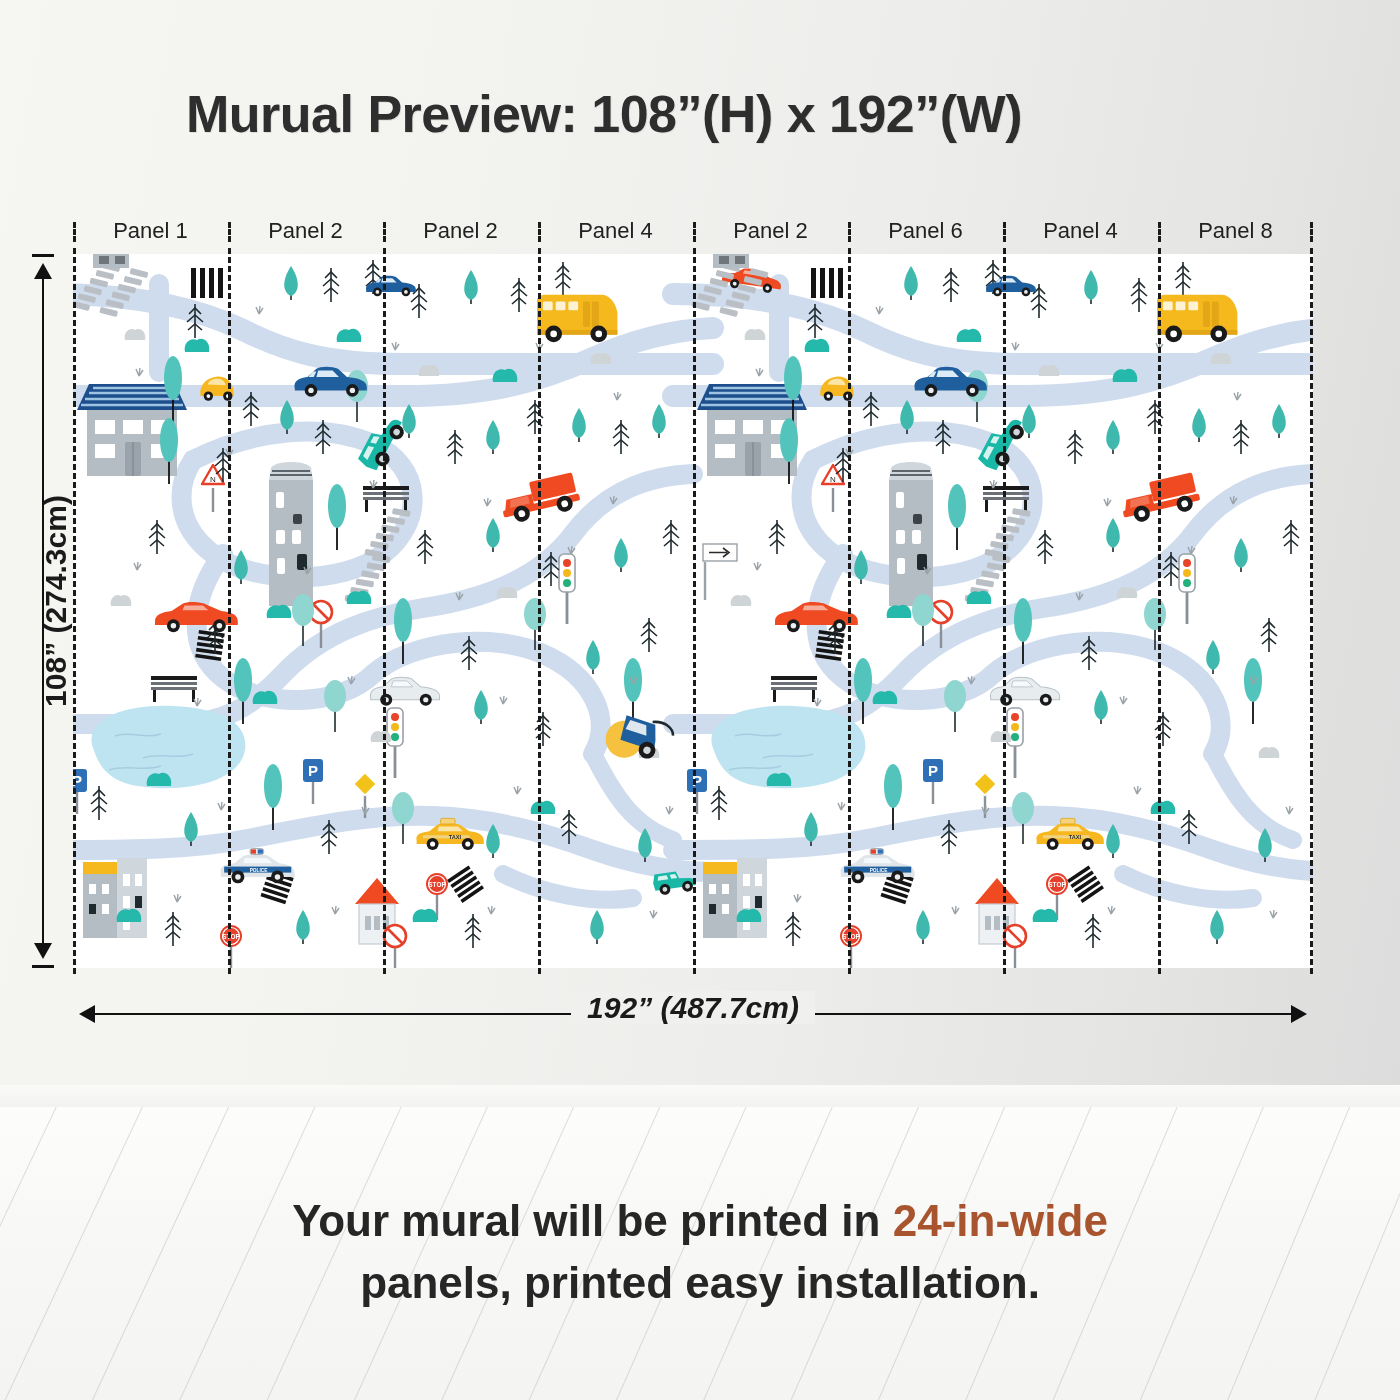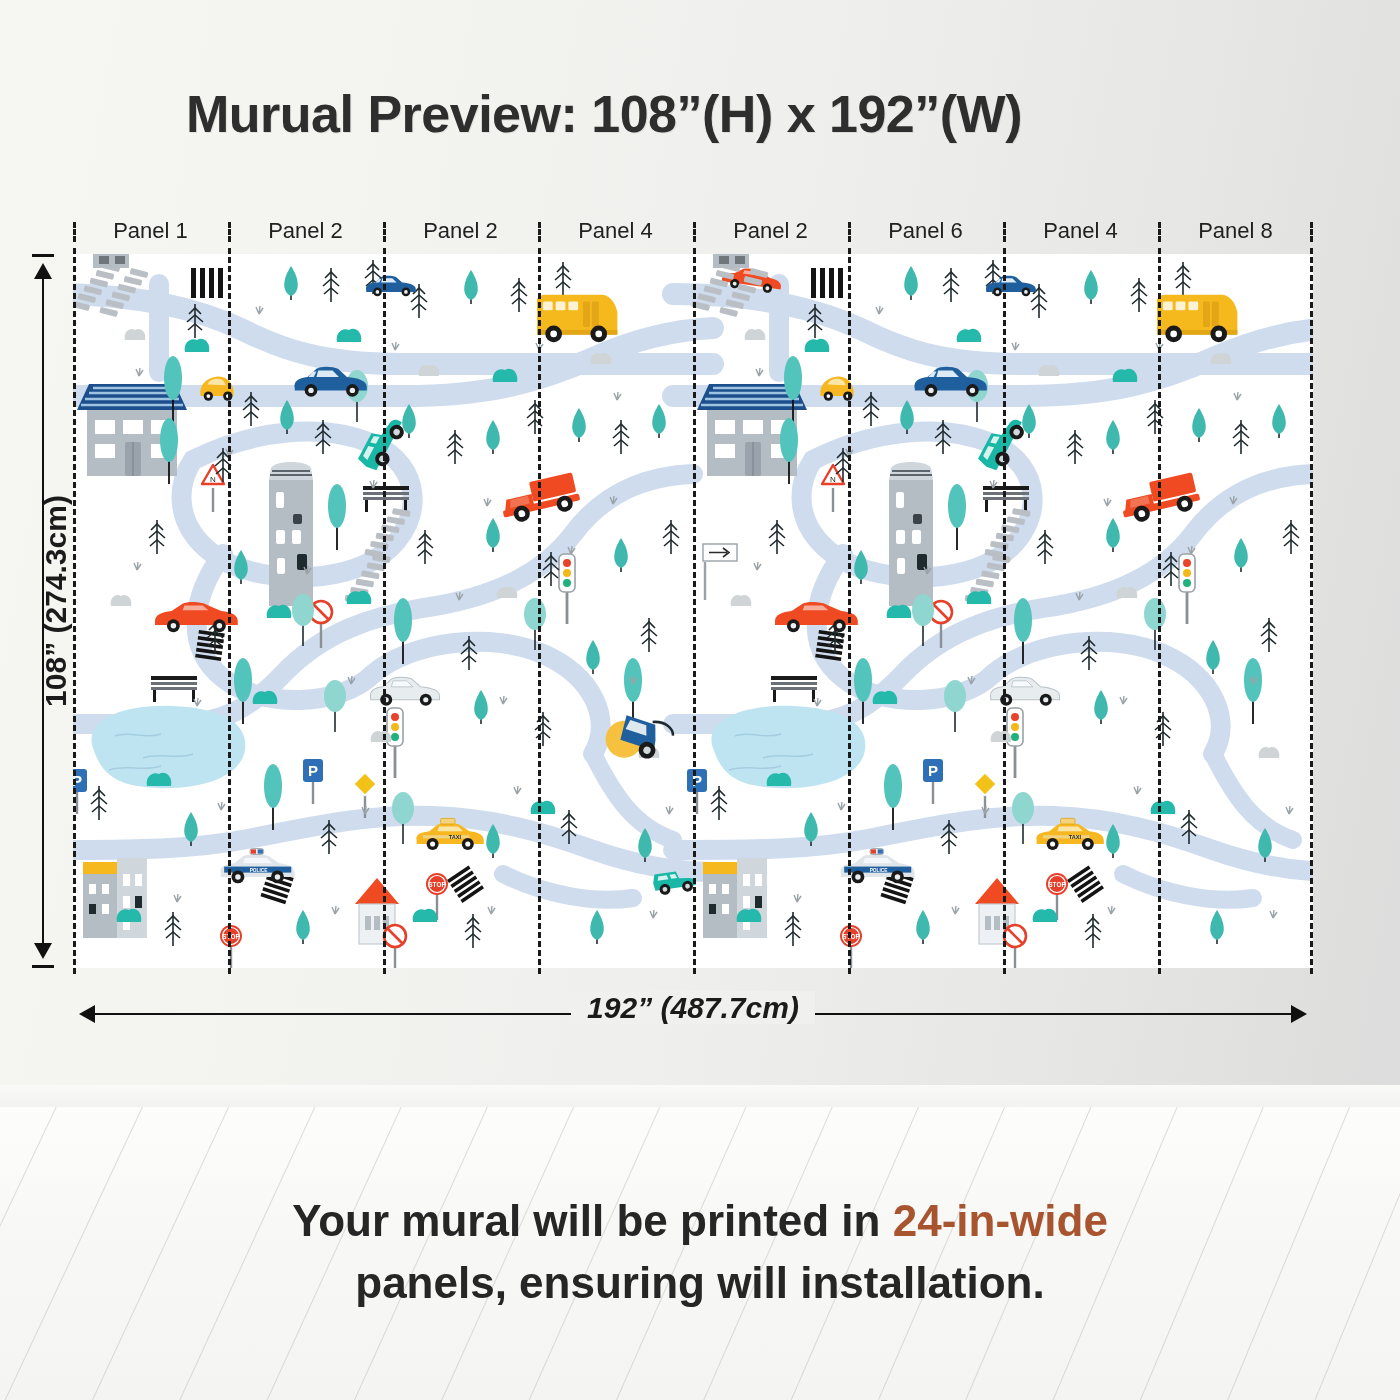--- a/index.html
+++ b/index.html
@@ -1295,16 +1295,16 @@
 
   <div class="hdim">
     <div class="hline"></div>
     <div class="harrow lf"></div>
     <div class="harrow rt"></div>
     <div class="hlabel"><span>192” (487.7cm)</span></div>
   </div>
 
   <div class="caption">
     <div><span>Your mural will be printed in </span><span class="hl">24-in-wide</span></div>
-    <div>panels, ensuring will installation.</div>
+    <div>panels, printed easy installation.</div>
   </div>
 
 </div>
 
 </body></html>

